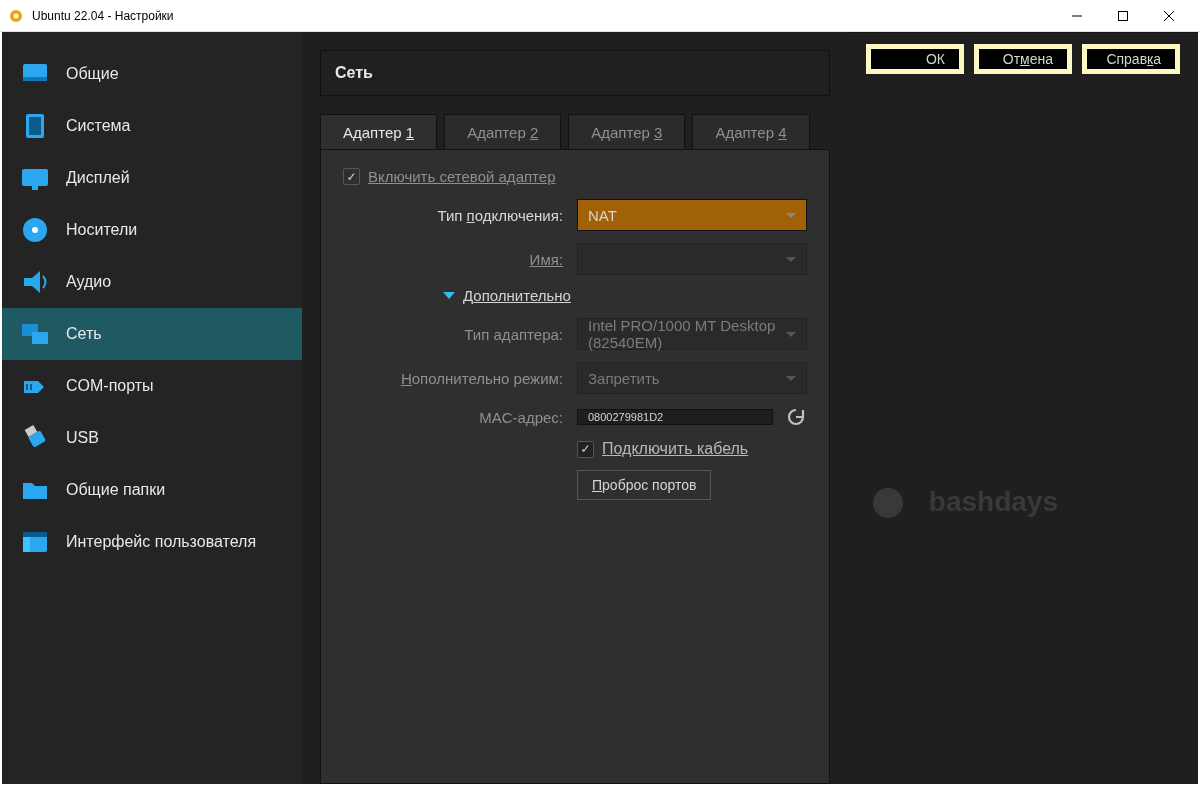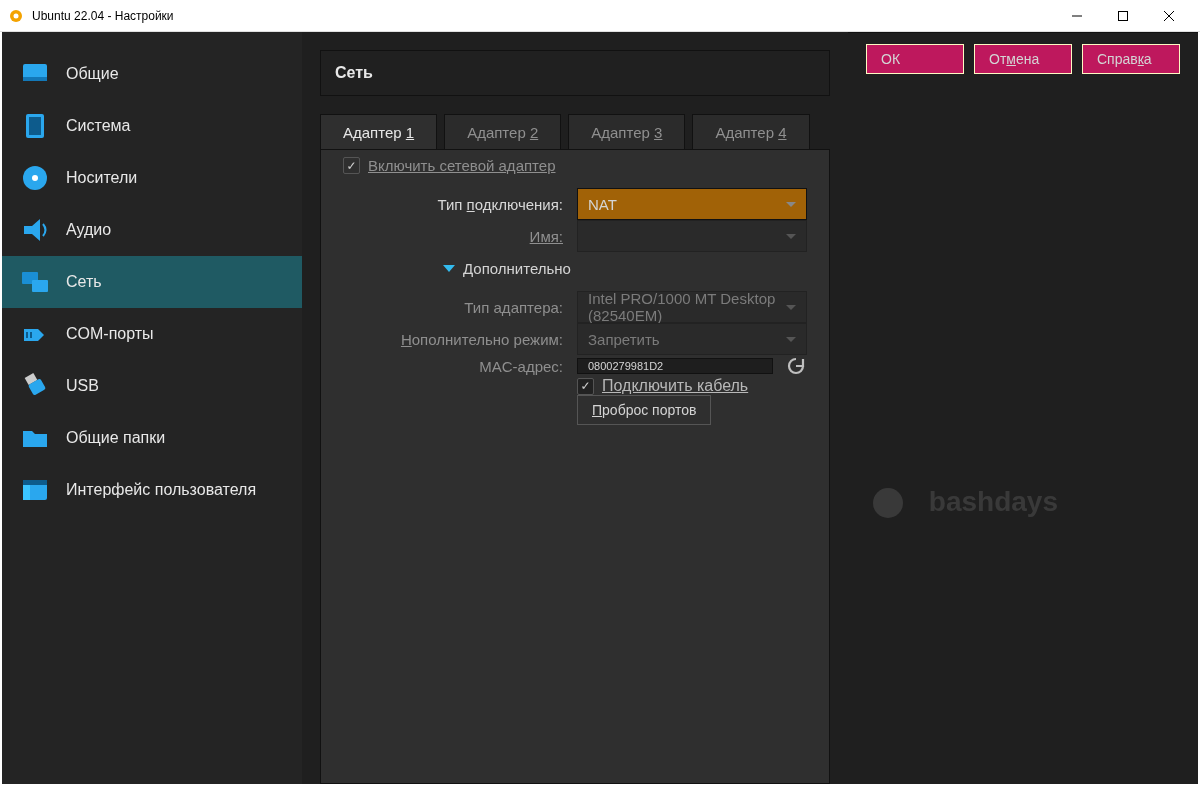--- a/index.html
+++ b/index.html
@@ -90,28 +90,28 @@
   background: #2f2f2f;
   color: #e6e6e6;
 }
 .tab .ul { text-decoration: underline; }
 
 .tab-pane {
   flex: 1;
   background: #2f2f2f;
   border: 1px solid #111;
   margin-top: -1px;
-  padding: 7px 22px;
+  padding: 18px 22px;
   color: #b8b8b8;
 }
 
 .form-row {
   display: flex;
   align-items: center;
-  margin-bottom: 0;
+  margin-bottom: 12px;
 }
 .form-label {
   width: 234px;
   text-align: right;
   padding-right: 14px;
   font-size: 15px;
   color: #8f8f8f;
 }
 .form-label.active { color: #d8d8d8; }
 .form-label .ul { text-decoration: underline; }
@@ -180,21 +180,21 @@
   display: flex; align-items: center;
   margin: 8px 0 14px 100px;
 }
 .disclosure .tri {
   width: 0; height: 0;
   border-left: 6px solid transparent;
   border-right: 6px solid transparent;
   border-top: 7px solid #33bbee;
   margin-right: 8px;
 }
-.disclosure .label { color: #d4d4d4; font-size: 15px; }
+.disclosure .label { color: #d4d4d4; font-size: 15px; text-decoration: underline; }
 .disclosure .label .ul { text-decoration: underline; }
 
 .btn {
   height: 30px;
   padding: 0 14px;
   background: #2f2f2f;
   border: 1px solid #555;
   color: #d4d4d4;
   font-size: 14px;
   display: inline-flex;
@@ -205,21 +205,21 @@
 
 .footer {
   height: 52px;
   display: flex;
   justify-content: flex-end;
   align-items: center;
   padding: 0 18px;
   gap: 10px;
   border-top: 1px solid #111;
 }
-.footer .btn { min-width: 98px; justify-content: flex-start; background:#be185d; border:1px solid #fef9c3; }
+.footer .btn { min-width: 98px; justify-content: flex-end; background:#000000; border:5px solid #fef9c3; }
 
 .watermark {
   position: absolute;
   right: 140px;
   top: 454px;
   color: rgba(180,180,180,0.18);
   font-size: 28px;
   font-weight: 700;
   display: flex;
   align-items: flex-end;
@@ -279,20 +279,29 @@
             <svg viewBox="0 0 34 34">
               <rect x="8" y="5" width="18" height="24" rx="2" fill="#2aa7ee"></rect>
               <rect x="11" y="8" width="12" height="18" fill="#0d5b8c"></rect>
             </svg>
           </span>
         <span>Система</span>
       </div>
       <div class="side-item">
         <span class="side-icon">
             <svg viewBox="0 0 34 34">
+              <rect x="4" y="8" width="26" height="17" rx="2" fill="#2aa7ee"></rect>
+              <rect x="14" y="25" width="6" height="4" fill="#2aa7ee"></rect>
+            </svg>
+          </span>
+        <span>Дисплей</span>
+      </div>
+      <div class="side-item">
+        <span class="side-icon">
+            <svg viewBox="0 0 34 34">
               <circle cx="17" cy="17" r="12" fill="#2aa7ee"></circle>
               <circle cx="17" cy="17" r="3" fill="#fff"></circle>
             </svg>
           </span>
         <span>Носители</span>
       </div>
       <div class="side-item">
         <span class="side-icon">
             <svg viewBox="0 0 34 34">
               <path d="M6 13 L14 13 L22 6 L22 28 L14 21 L6 21 Z" fill="#2aa7ee"></path>

